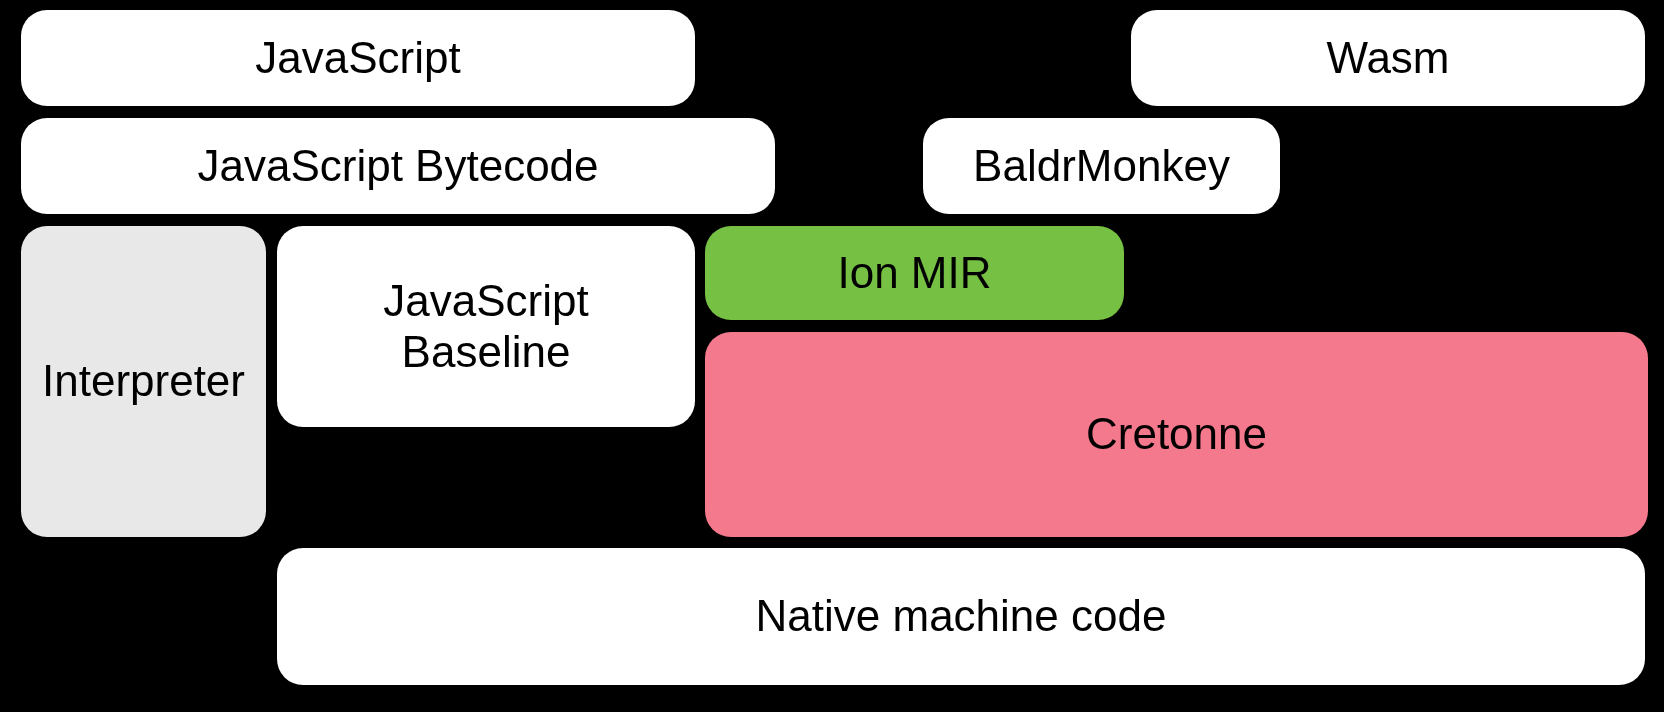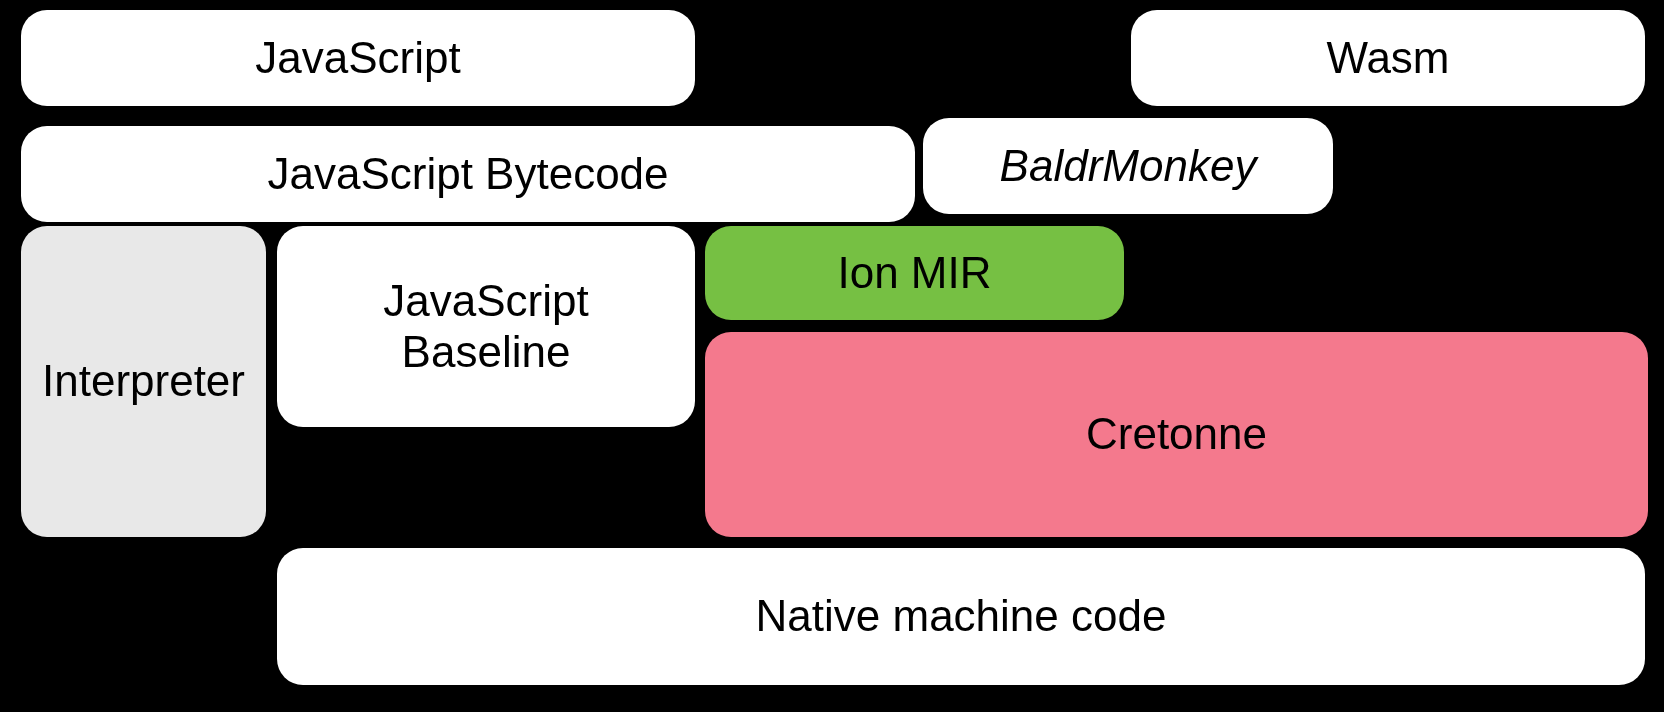--- a/index.html
+++ b/index.html
@@ -44,23 +44,23 @@
 </head>
 <body>
 
 <div id="stack-diagram">
 
   <div class="box fill-white" style="left:21px; top:10px; width:674px; height:96px;">JavaScript</div>
 
 
   <div class="box fill-white" style="left:1131px; top:10px; width:514px; height:96px;">Wasm</div>
 
-  <div class="box fill-white" style="left:21px; top:126px; width:894px; height:96px;">JavaScript Bytecode</div>
+  <div class="box fill-white" style="left:21px; top:118px; width:754px; height:96px;">JavaScript Bytecode</div>
 
-  <div class="box fill-white" style="left:923px; top:118px; width:410px; height:96px;font-style:italic;">BaldrMonkey</div>
+  <div class="box fill-white" style="left:923px; top:118px; width:357px; height:96px;">BaldrMonkey</div>
 
   <div class="box fill-gray" style="left:21px; top:226px; width:245px; height:311px;text-align:right;">Interpreter</div>
 
   <div class="box fill-white" style="left:277px; top:226px; width:418px; height:201px;">JavaScript
 Baseline</div>
 
 
   <div class="box fill-green" style="left:705px; top:226px; width:419px; height:94px;text-align:right;">Ion MIR</div>
 
   <div class="box fill-pink" style="left:705px; top:332px; width:943px; height:205px;">Cretonne</div>

